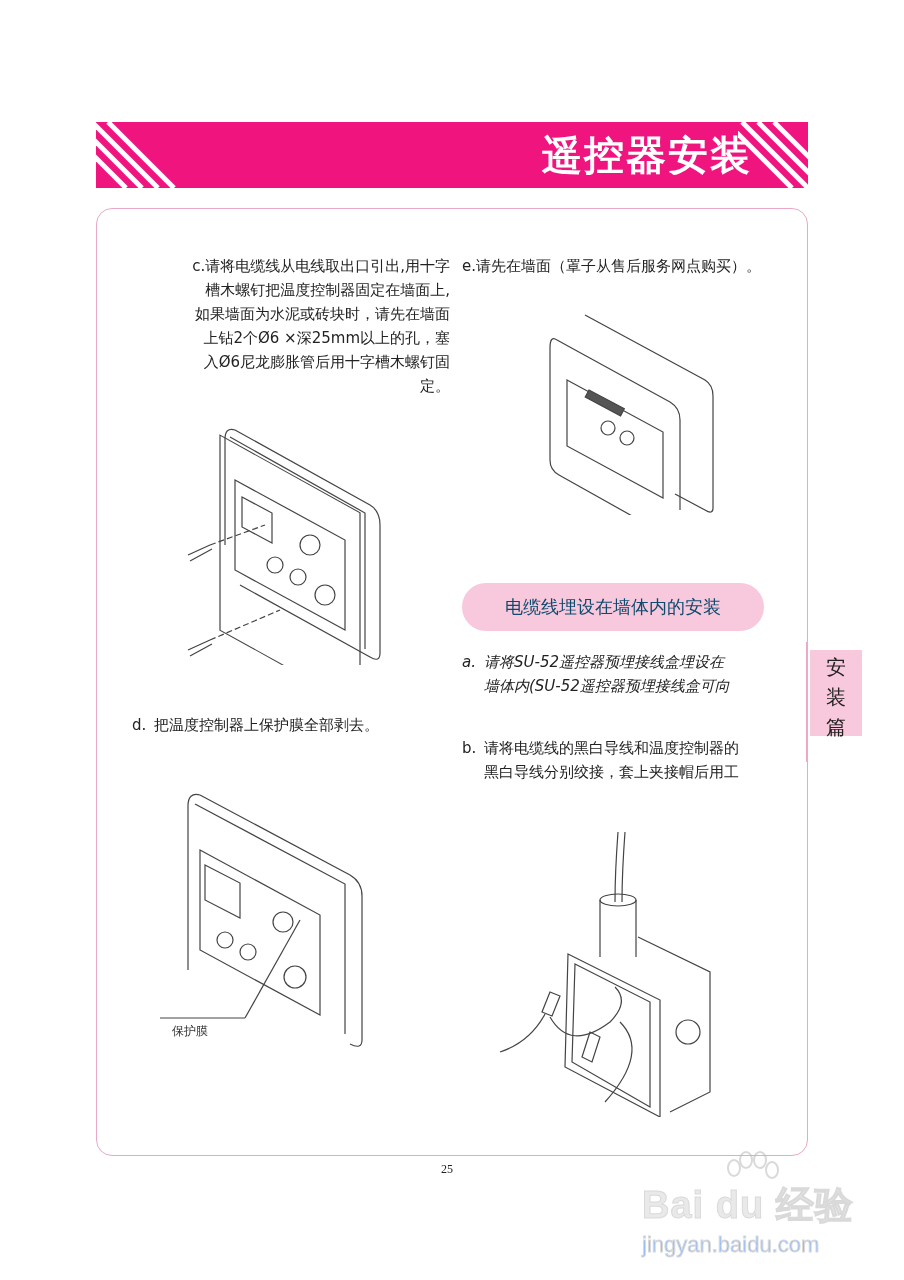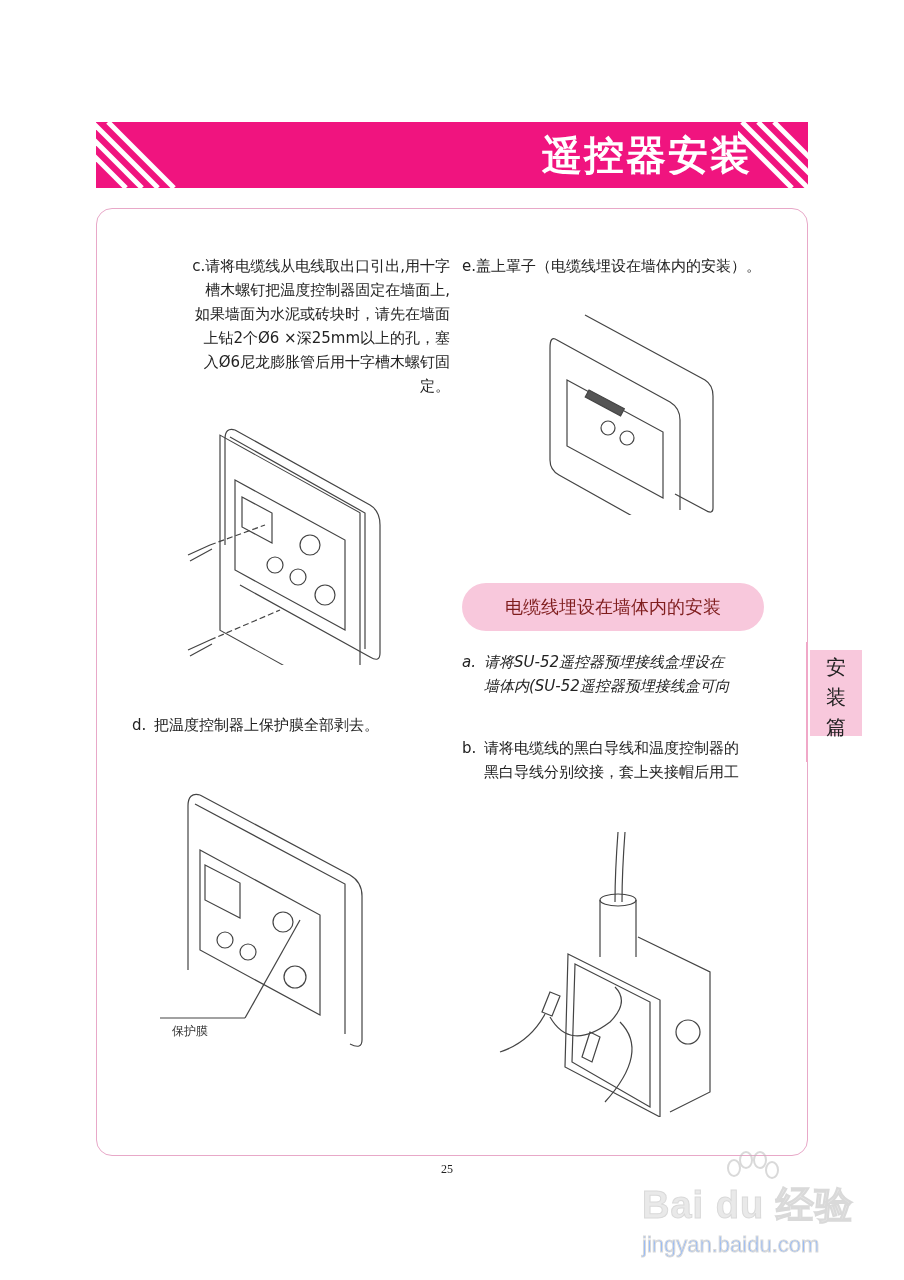--- a/index.html
+++ b/index.html
@@ -11,21 +11,21 @@
                   font-weight:bold; letter-spacing:2px; line-height:46px; }
   .stripes { position:absolute; top:0; height:66px; }
   .stripes-left { left:0; width:80px; }
   .stripes-right { right:0; width:70px; }
   .frame { position:absolute; left:96px; top:208px; width:712px; height:948px;
            border:1px solid #e8a8c8; border-radius:16px; box-sizing:border-box; }
   .para { position:absolute; font-size:15px; line-height:24px; color:#222; }
   .para .label { display:inline-block; width:22px; }
   .sub-heading { position:absolute; left:462px; top:583px; width:302px; height:48px;
                  background:#f8c8dc; border-radius:24px; font-size:18px; line-height:48px;
-                 text-align:center; color:#7f1d1d; }
+                 text-align:center; color:#0c4a6e; }
   .side-tab { position:absolute; left:810px; top:650px; width:52px; height:86px;
               background:#f8c8dc; }
   .side-tab span { display:block; text-align:center; font-size:20px; line-height:26px;
                    margin-top:4px; color:#222; }
   .side-tab .line { position:absolute; left:-4px; top:-8px; width:2px; height:120px; background:#f0a8c8; }
   .page-no { position:absolute; left:441px; top:1162px; font-family:"Liberation Serif",serif;
              font-size:12px; color:#222; }
   .fig { position:absolute; }
   .fig svg { width:100%; height:100%; }
   .callout { position:absolute; left:172px; top:992px; font-size:12px; color:#333;margin-top:31px; }
@@ -103,21 +103,21 @@
     <circle cx="65" cy="150" r="8"></circle>
     <circle cx="88" cy="162" r="8"></circle>
     <circle cx="135" cy="187" r="11"></circle>
     <line x1="0" y1="228" x2="85" y2="228"></line>
     <line x1="85" y1="228" x2="140" y2="130"></line>
   </svg>
 </div>
 <div class="callout">保护膜</div>
 
 <div class="para" style="left:462px; top:254px; width:340px;">
-  <span>e.</span><span>盖上罩子（电缆线埋设在墙体内的安装）。</span>
+  <span>e.</span><span>请先在墙面（罩子从售后服务网点购买）。</span>
 </div>
 
 <div class="fig" style="left:545px; top:310px; width:170px; height:205px;">
   <svg viewBox="0 0 170 205" fill="none" stroke="#444" stroke-width="1.2">
     <path d="M40 5 L160 70 Q168 75 168 86 L168 198 Q168 205 160 200 L130 184"></path>
     <path d="M12 30 Q5 25 5 38 L5 150 Q5 160 14 165 L130 230"></path>
     <path d="M12 30 L125 92 Q135 98 135 110 L135 200"></path>
     <path d="M22 70 L118 122 L118 188 L22 136 Z"></path>
     <rect x="44" y="80" width="40" height="8" transform="rotate(28 44 80)" fill="#555"></rect>
     <circle cx="63" cy="118" r="7"></circle>

